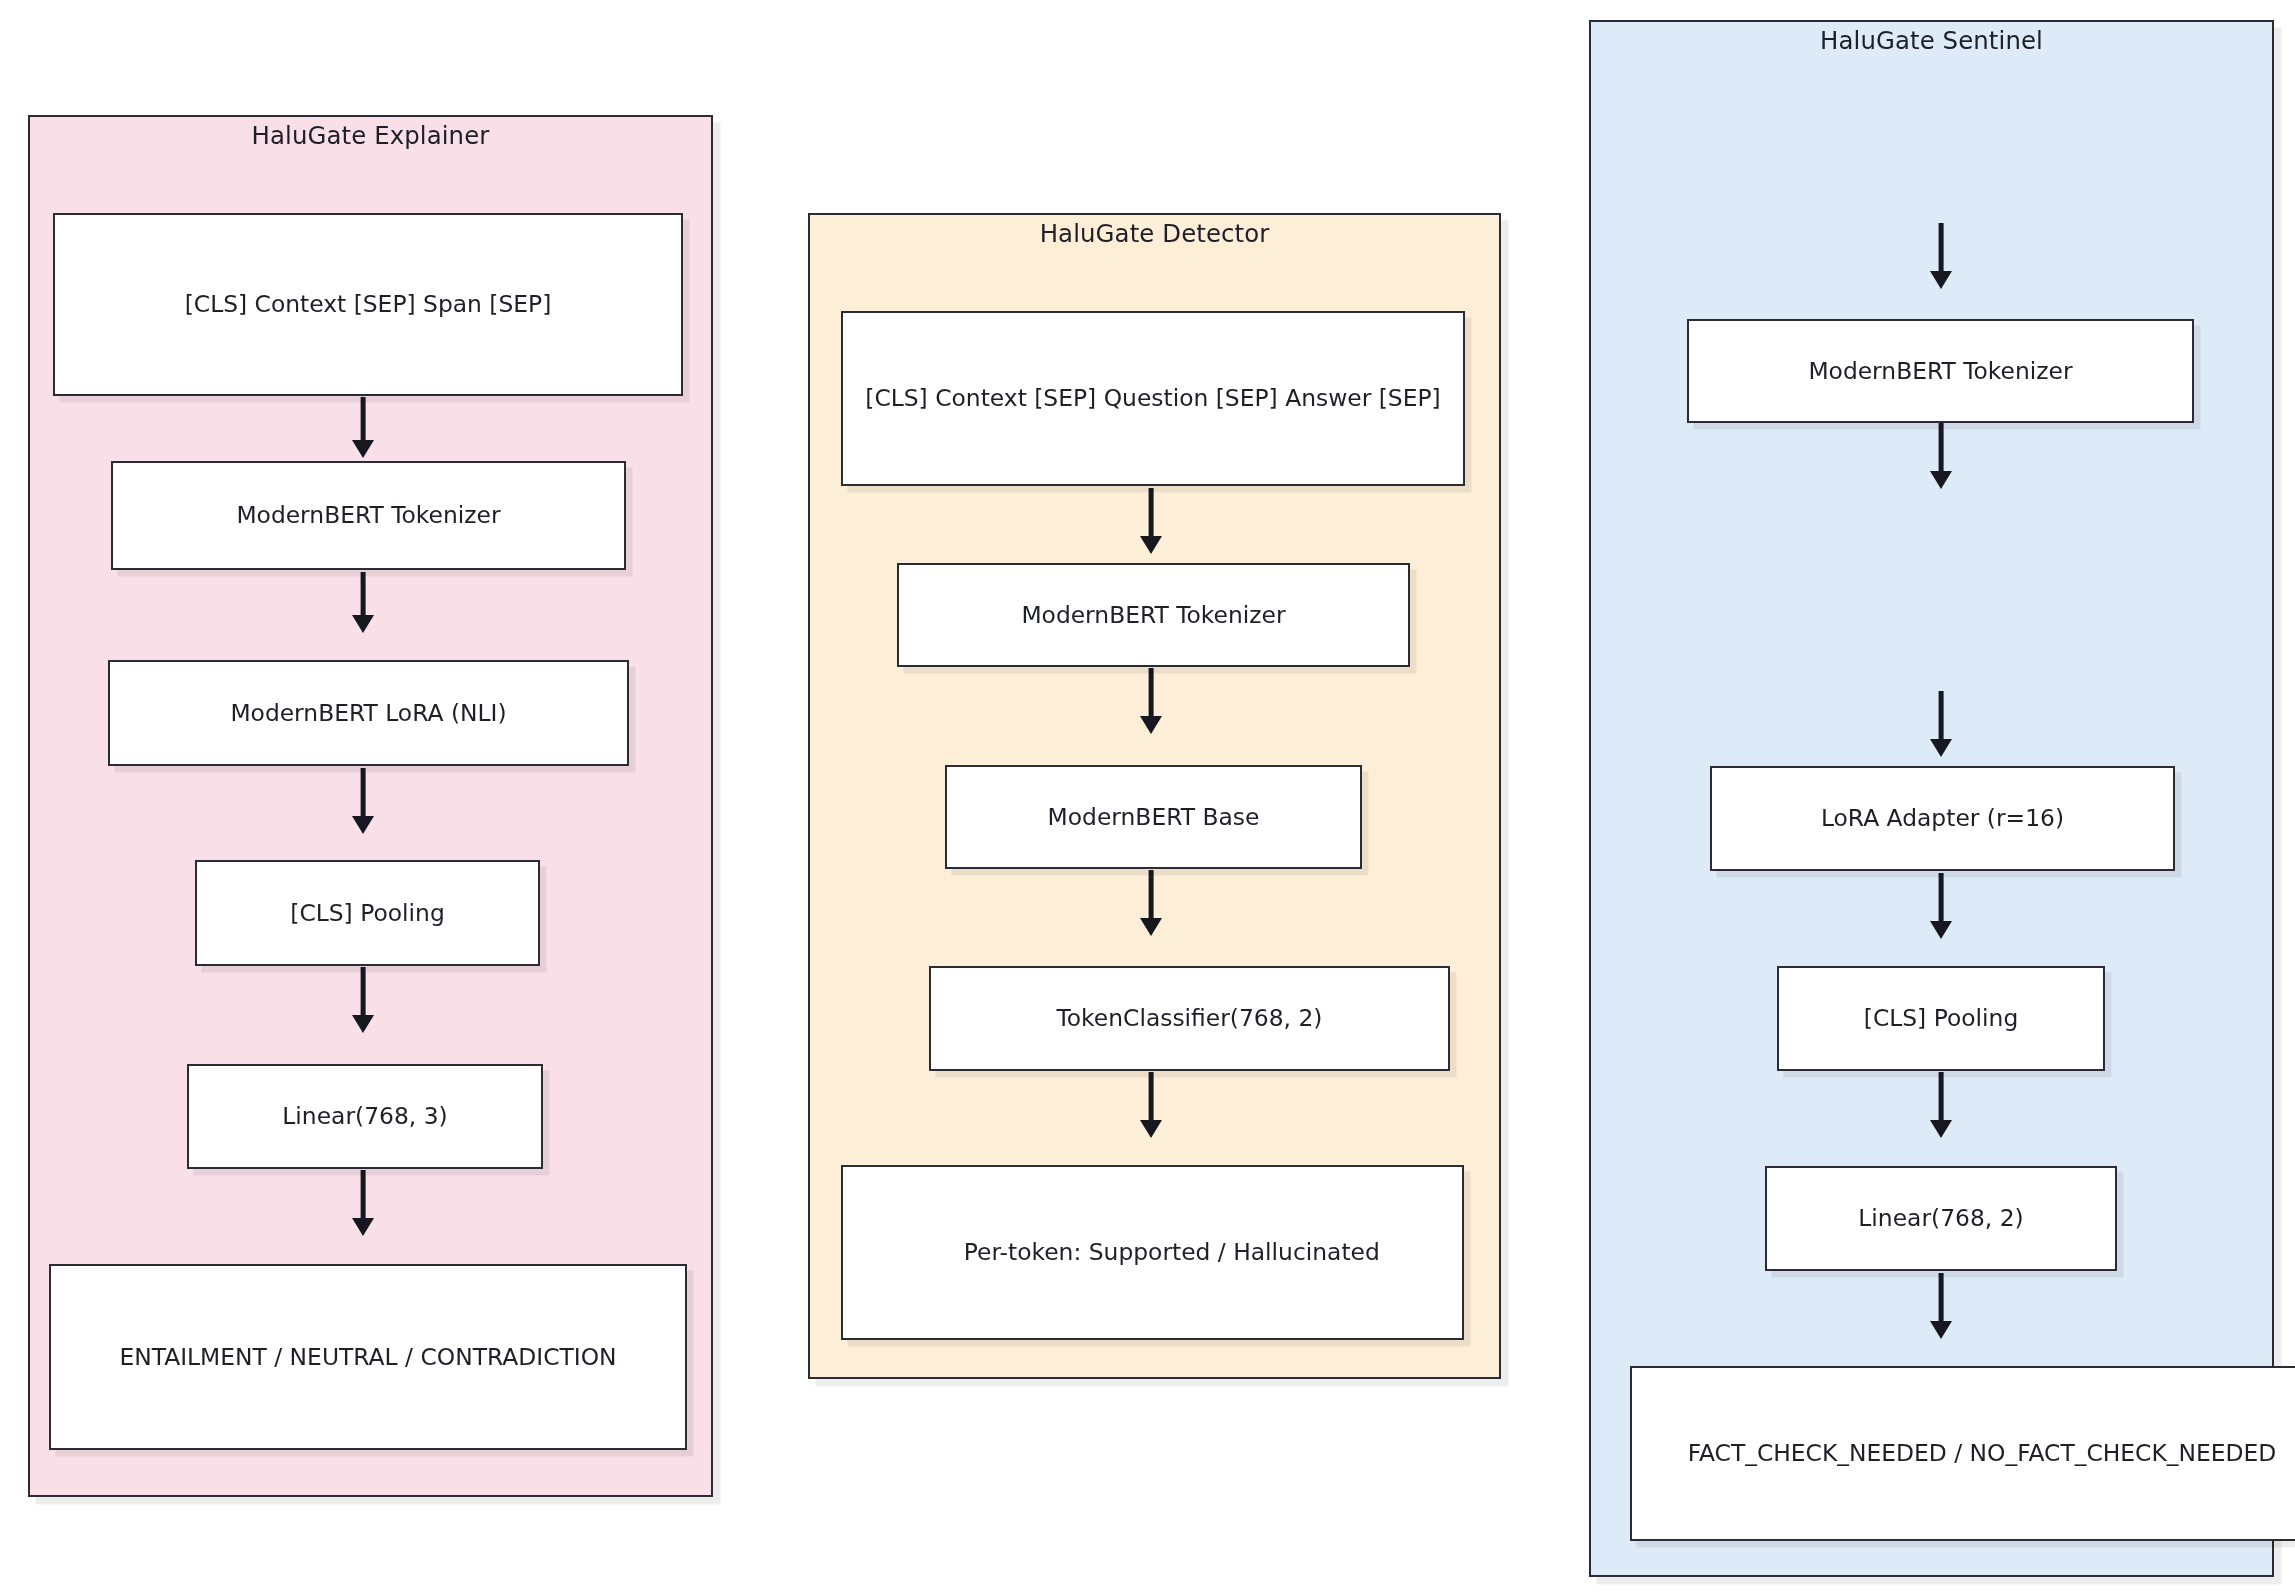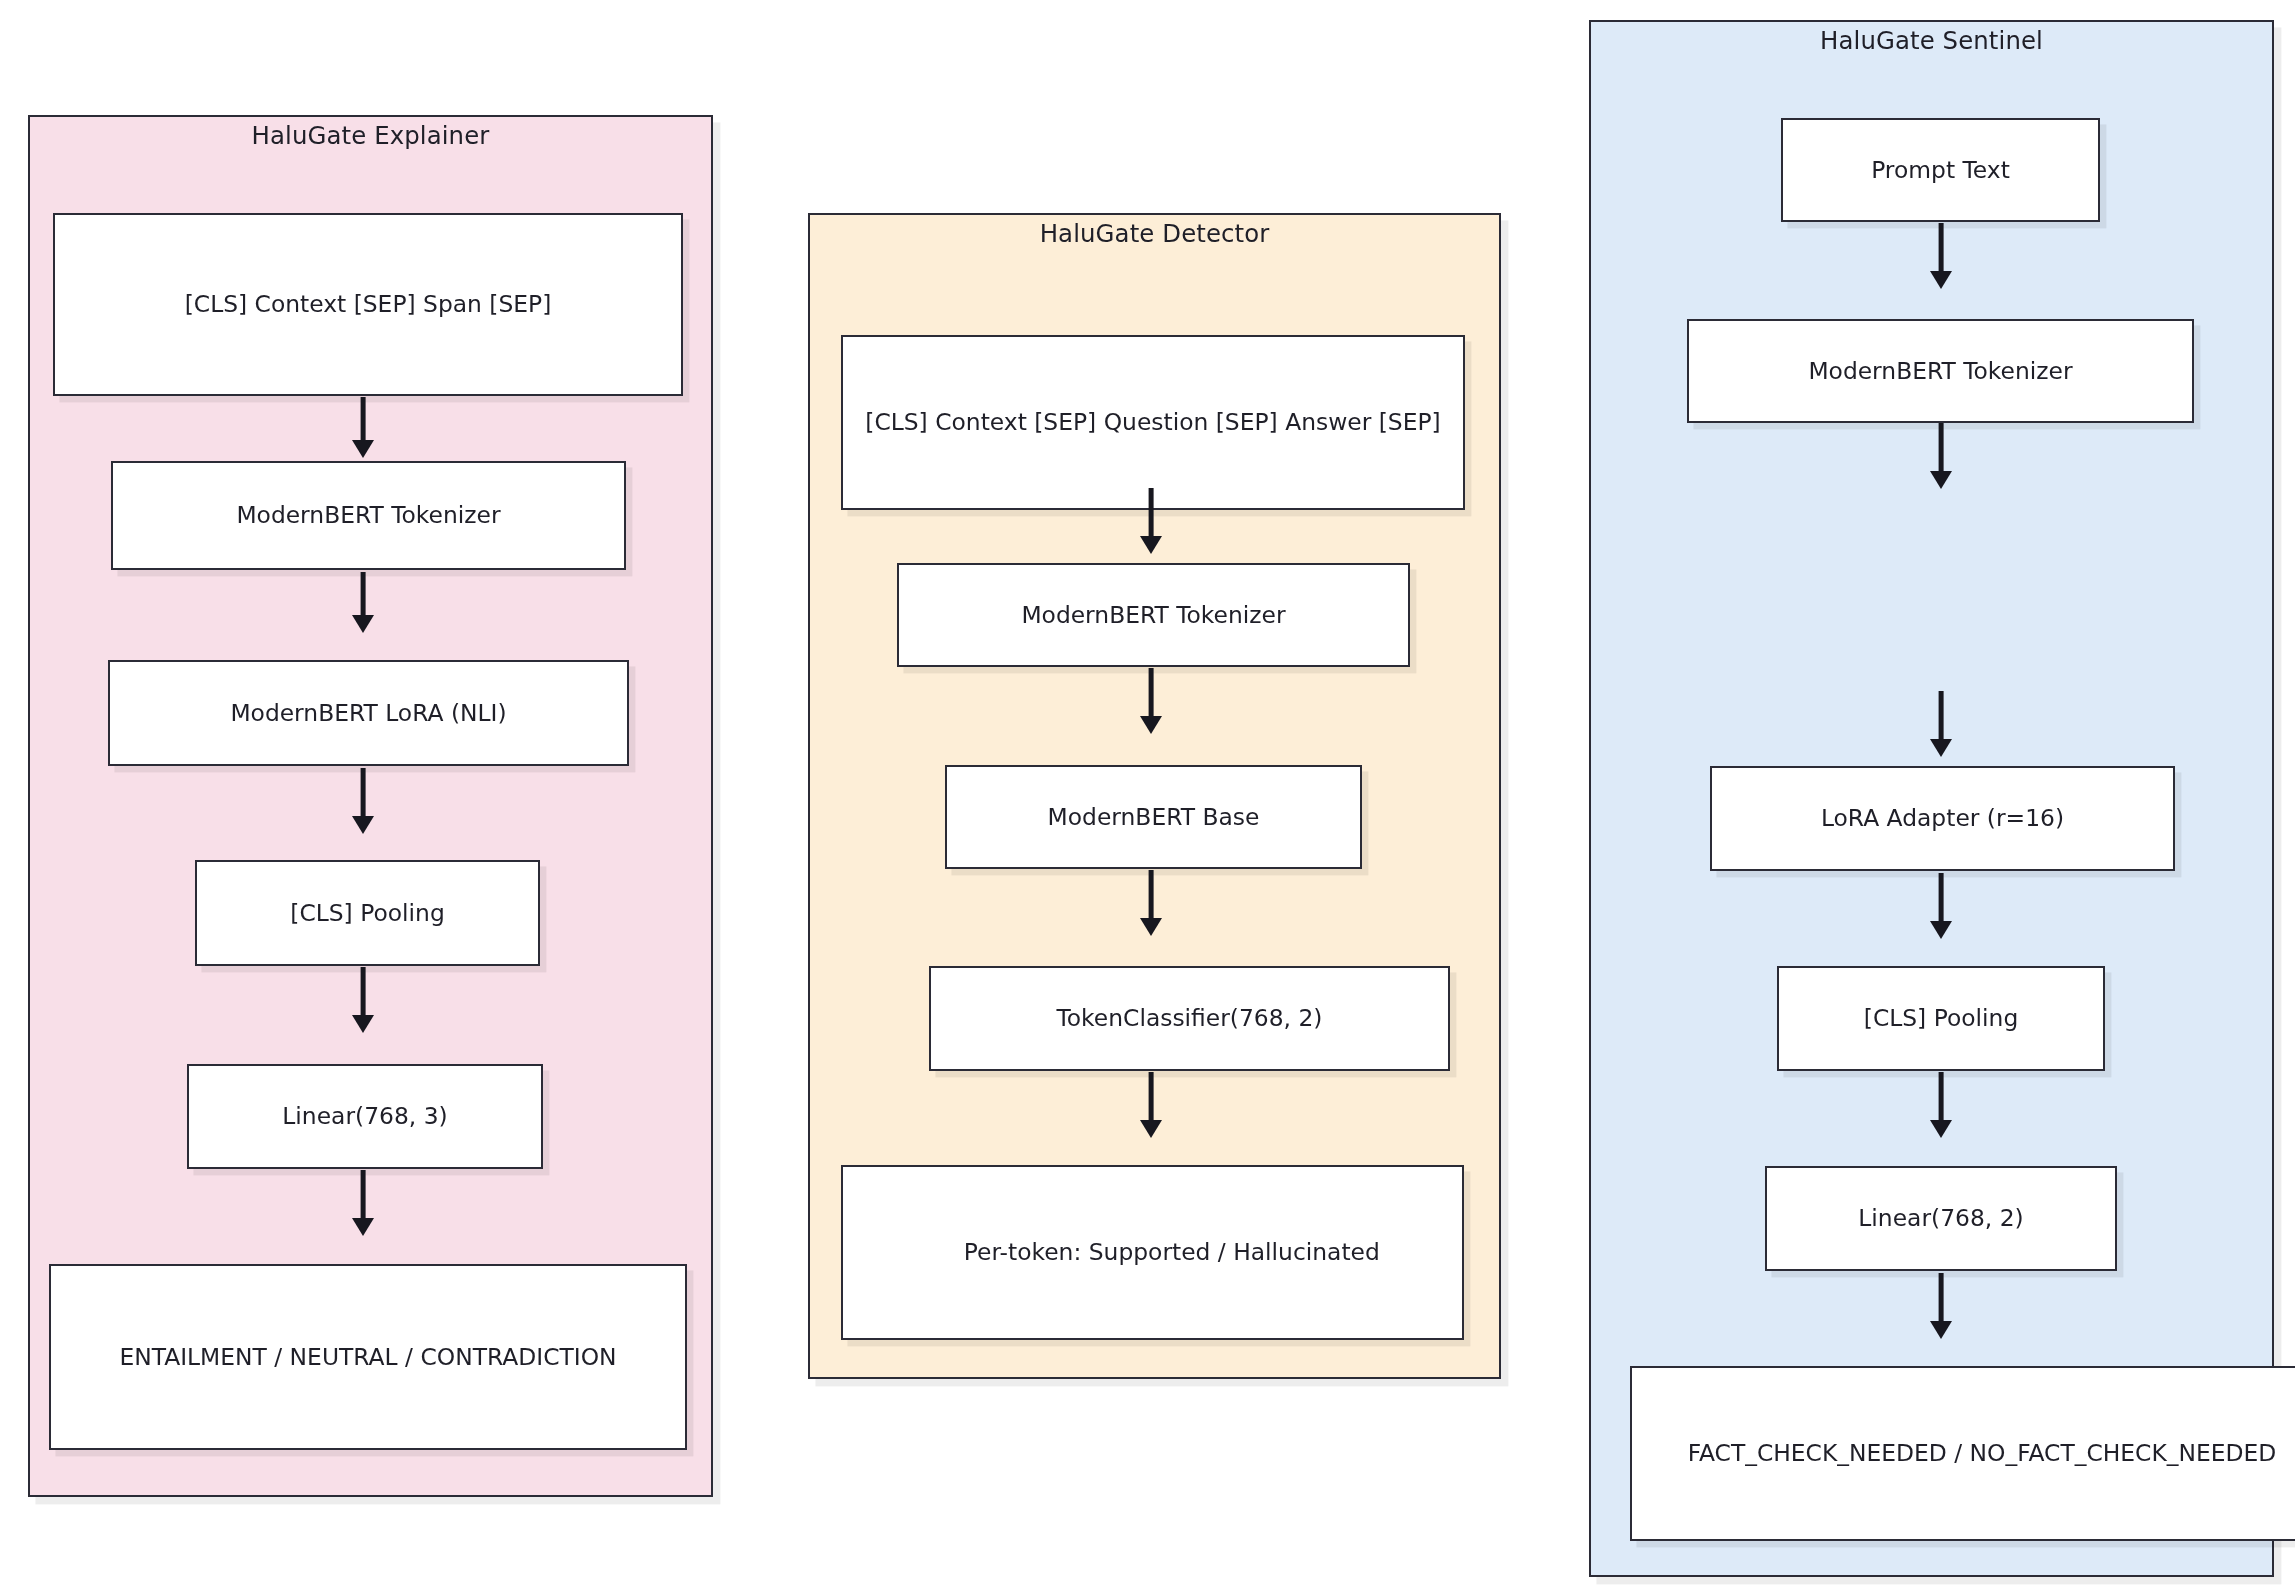--- a/index.html
+++ b/index.html
@@ -137,21 +137,21 @@
     <div class="shaft" style="height:49px;"></div>
     <div class="head" style="top:48px;"></div>
   </div>
 
   <div class="node" style="left:49px; top:1264px; width:638px; height:186px;">ENTAILMENT / NEUTRAL / CONTRADICTION</div>
 
   <div class="group" id="group-detector">
     <div class="group-title">HaluGate Detector</div>
   </div>
 
-  <div class="node" style="left:841px; top:311px; width:624px; height:175px;margin-top:24px;">[CLS] Context [SEP] Question [SEP] Answer [SEP]</div>
+  <div class="node" style="left:841px; top:311px; width:624px; height:175px;">[CLS] Context [SEP] Question [SEP] Answer [SEP]</div>
   <div class="arrow" style="left:1151px; top:488px; height:66px;">
     <div class="shaft" style="height:49px;"></div>
     <div class="head" style="top:48px;"></div>
   </div>
 
   <div class="node" style="left:897px; top:563px; width:513px; height:104px;">ModernBERT Tokenizer</div>
   <div class="arrow" style="left:1151px; top:668px; height:66px;">
     <div class="shaft" style="height:49px;"></div>
     <div class="head" style="top:48px;"></div>
   </div>
@@ -167,21 +167,20 @@
     <div class="shaft" style="height:49px;"></div>
     <div class="head" style="top:48px;"></div>
   </div>
 
   <div class="node" style="left:841px; top:1165px; width:623px; height:175px;padding-left:46px;">Per-token: Supported / Hallucinated</div>
 
   <div class="group" id="group-sentinel">
     <div class="group-title">HaluGate Sentinel</div>
   </div>
 
-  <div class="node" style="left:1781px; top:118px; width:319px; height:104px;">Prompt Text</div>
   <div class="arrow" style="left:1941px; top:223px; height:66px;">
     <div class="shaft" style="height:49px;"></div>
     <div class="head" style="top:48px;"></div>
   </div>
 
   <div class="node" style="left:1687px; top:319px; width:507px; height:104px;">ModernBERT Tokenizer</div>
   <div class="arrow" style="left:1941px; top:423px; height:66px;">
     <div class="shaft" style="height:49px;"></div>
     <div class="head" style="top:48px;"></div>
   </div>

